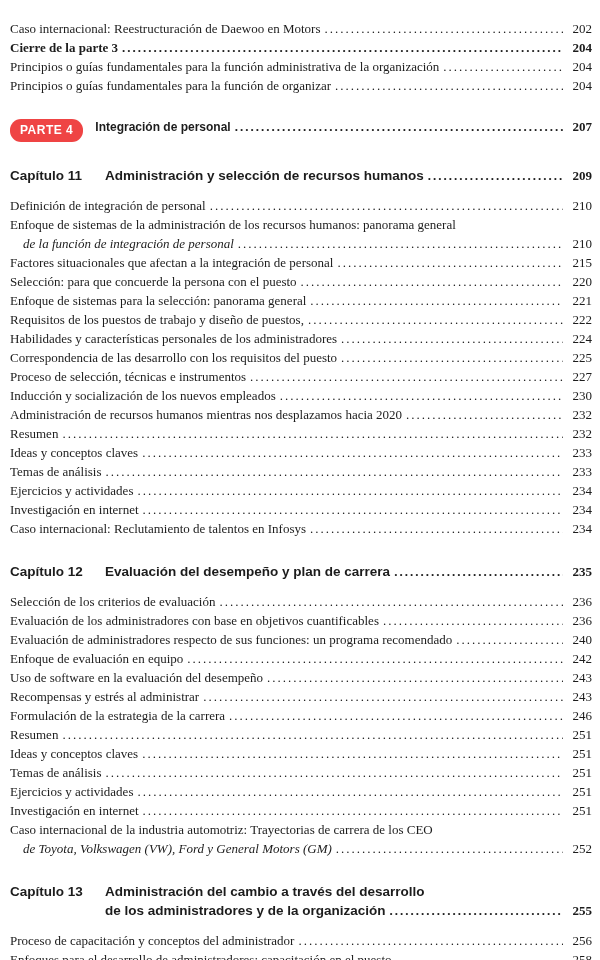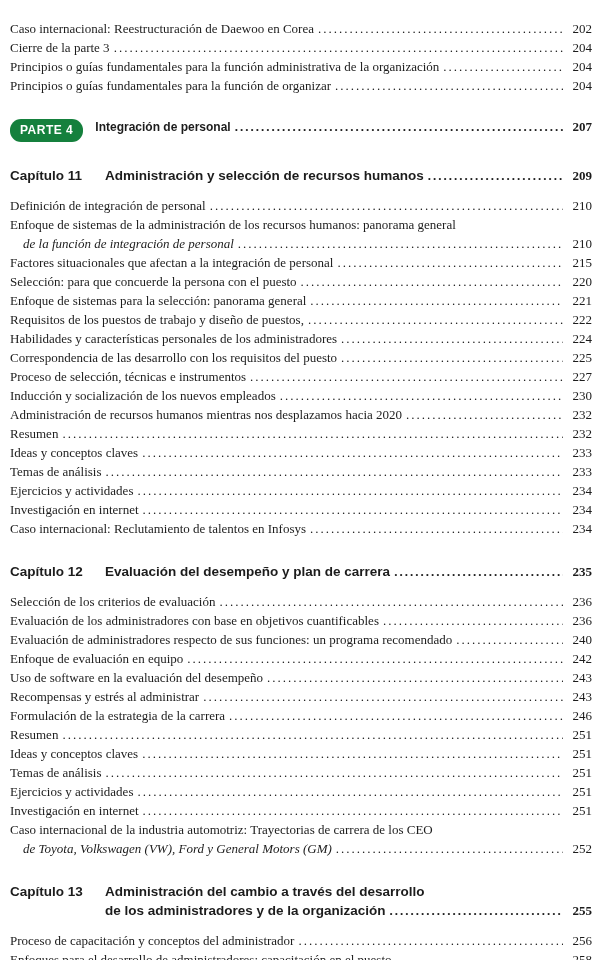--- a/index.html
+++ b/index.html
@@ -11,21 +11,21 @@
     font-family: "Liberation Serif", serif;
     color: #1c1c1c;
   }
   .page { width: 100%; height: 100%; padding: 8px 8px 0 10px; }
 
   
   .entries-block { margin-top: 11px; }
   .entry { display: flex; align-items: baseline; font-size: 13px; line-height: 19px; }
   .entry .t { white-space: nowrap; }
   .entry.cont .t { padding-left: 13px; font-style: italic; }
-  .b { font-weight: normal; }
+  .b { font-weight: bold; }
 
   
   .leader { flex: 1; overflow: hidden; white-space: nowrap; min-width: 10px; margin: 0 3px 0 4px; }
   .leader::after {
     content: "..................................................................................................................................................";
     letter-spacing: 2px;
   }
   .pg { flex: none; min-width: 26px; text-align: right; }
 
   
@@ -58,42 +58,42 @@
   .ch-line { display: flex; align-items: baseline; }
   .ch-line .t { white-space: nowrap; }
   .ch-line .leader, .ch-line .pg { font-family: "Liberation Serif", serif; font-size: 13px; }
 </style>
 </head>
 <body>
 
 <div class="page" id="toc-root">
     <div class="entries-block">
       <div class="entry">
-        <span class="t">Caso internacional: Reestructuración de Daewoo en Corea</span>
+        <span class="t">Caso internacional: Reestructuración de Daewoo en Motors</span>
         <span class="leader"></span>
         <span class="pg">202</span>
       </div>
       <div class="entry b">
         <span class="t">Cierre de la parte 3</span>
         <span class="leader"></span>
         <span class="pg">204</span>
       </div>
       <div class="entry">
         <span class="t">Principios o guías fundamentales para la función administrativa de la organización</span>
         <span class="leader"></span>
         <span class="pg">204</span>
       </div>
       <div class="entry">
         <span class="t">Principios o guías fundamentales para la función de organizar</span>
         <span class="leader"></span>
         <span class="pg">204</span>
       </div>
     </div>
     <div class="part-row">
-      <span class="badge" style="background: #15803d; color: rgb(255, 255, 255);">PARTE 4</span>
+      <span class="badge" style="background: #ef4444; color: rgb(255, 255, 255);">PARTE 4</span>
       <span class="part-title">Integración de personal</span>
       <span class="leader"></span>
       <span class="pg">207</span>
     </div>
     <div class="chapter">
       <span class="ch-label">Capítulo 11</span>
       <div class="ch-col">
         <div class="ch-line">
           <span class="t">Administración y selección de recursos humanos</span>
           <span class="leader"></span>

